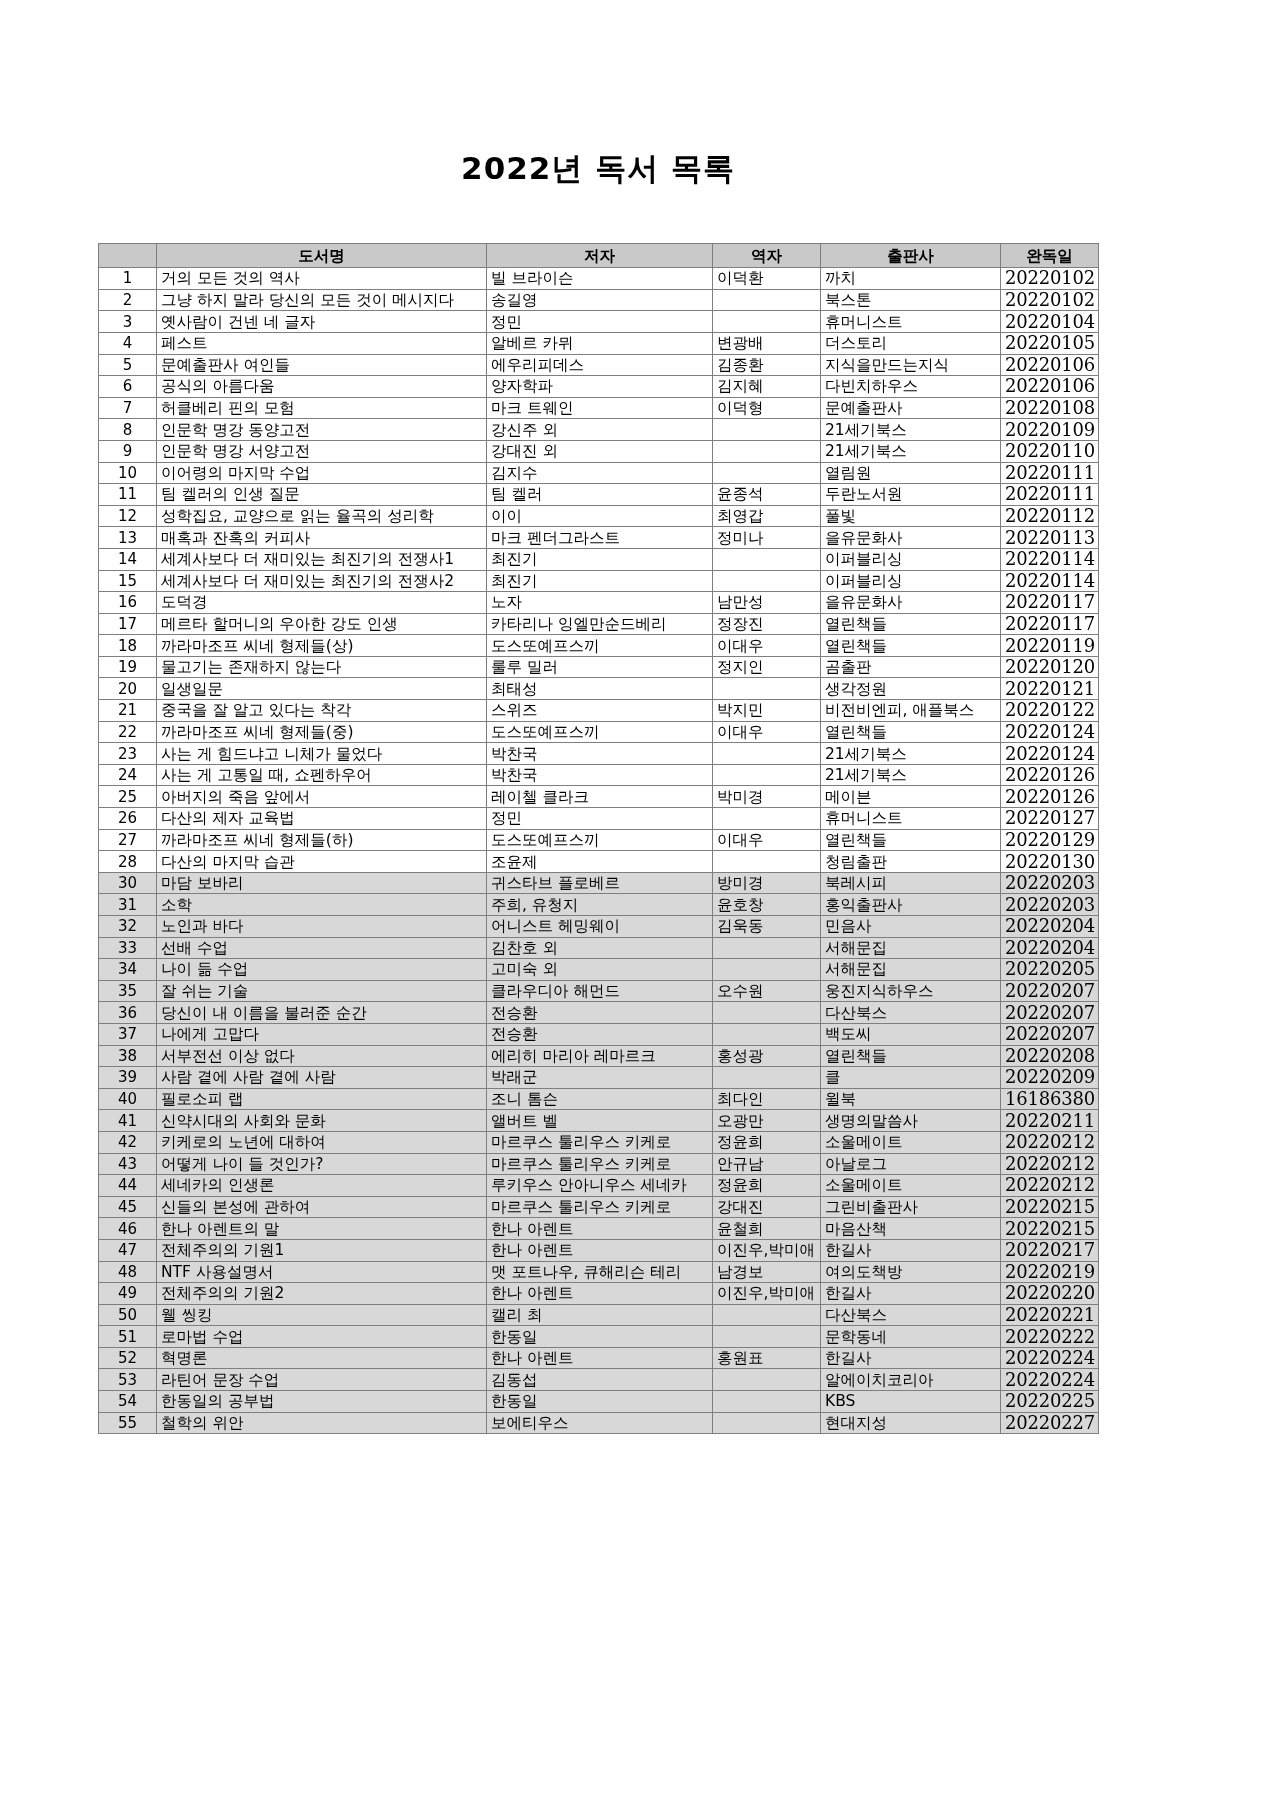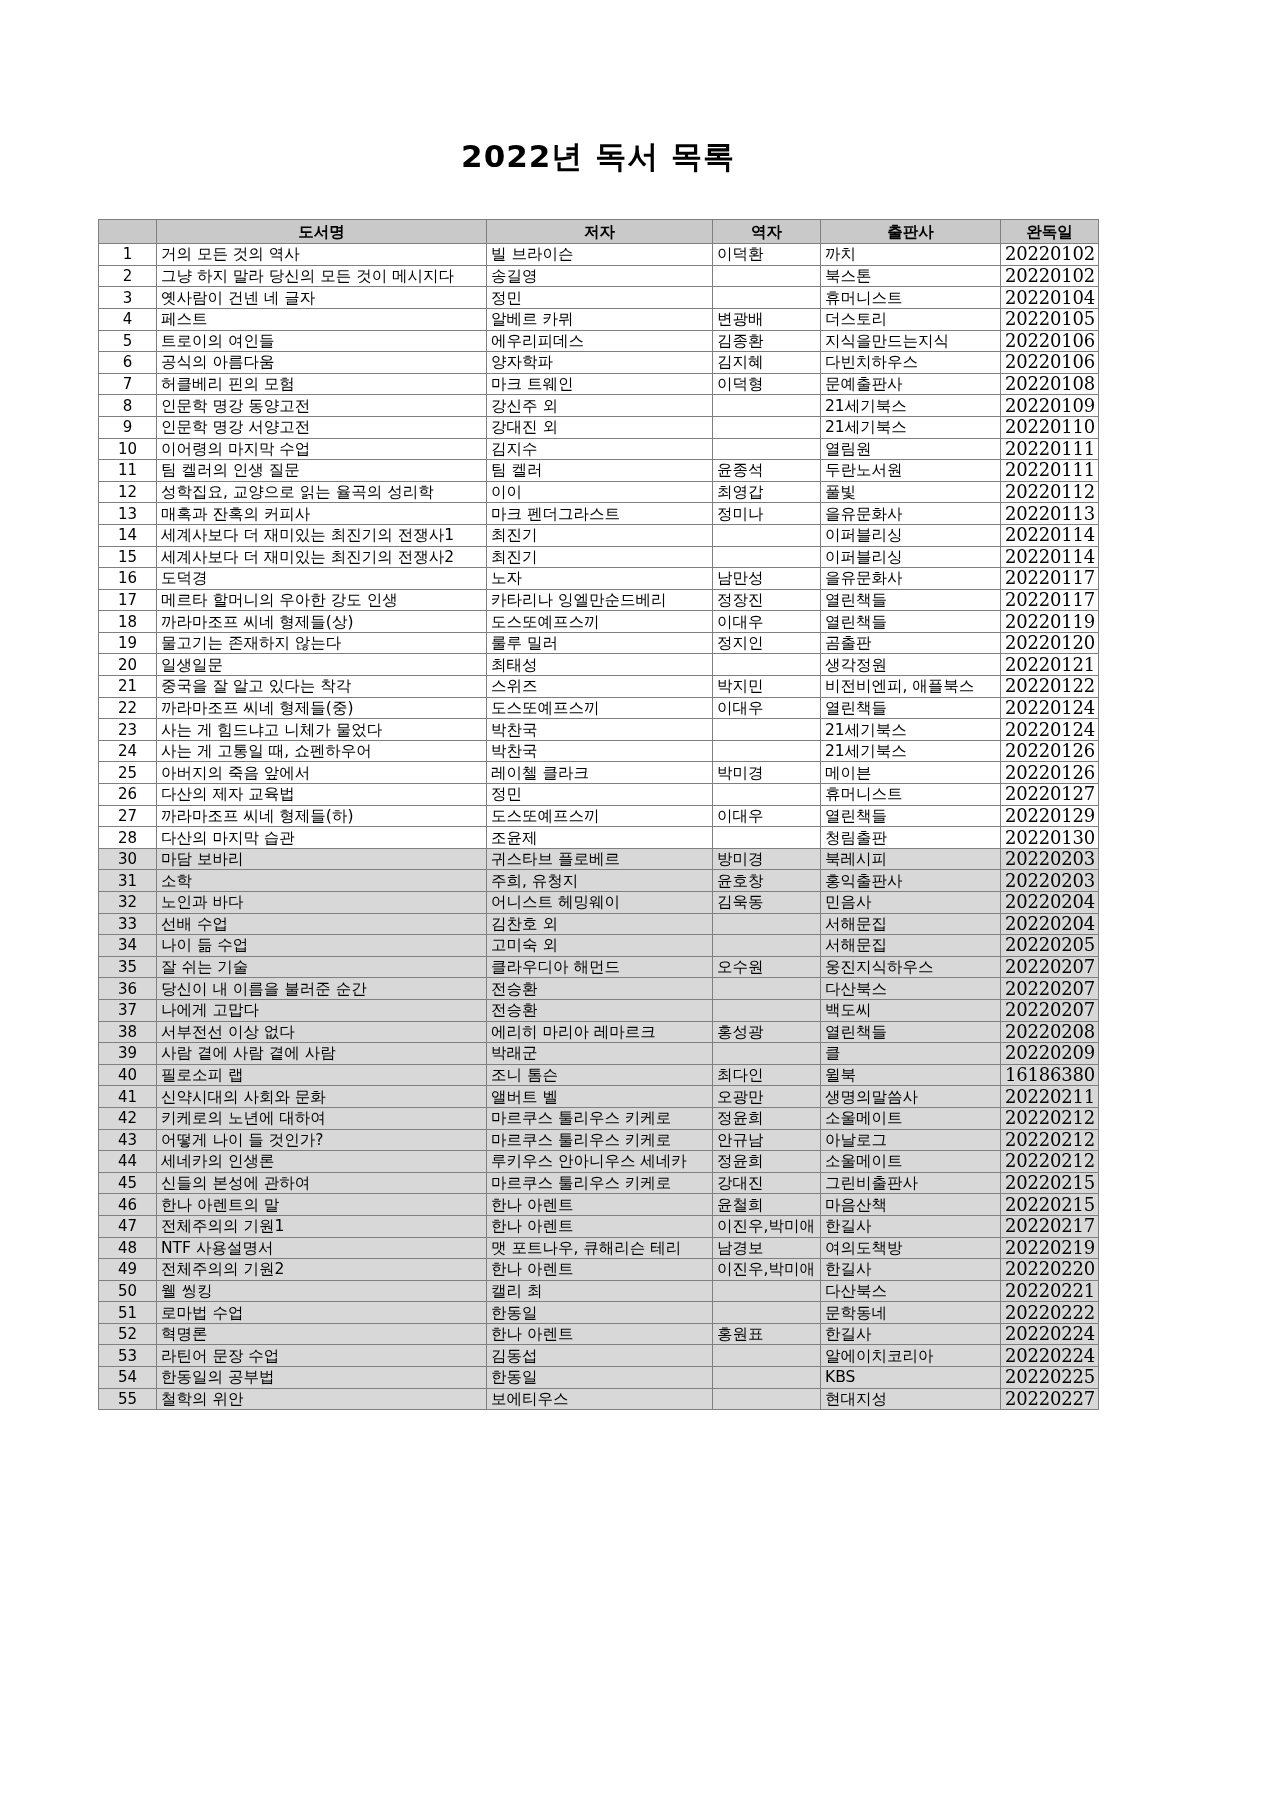--- a/index.html
+++ b/index.html
@@ -12,36 +12,36 @@
     width: 1280px;
     height: 1810px;
     font-family: "DejaVu Sans", "Liberation Sans", sans-serif;
     color: #000000;
     position: relative;
     overflow: hidden;
   }
   .page {
     width: 1196px;
     height: 1810px;
-    padding: 0;
+    padding: 12px;
     position: relative;
   }
   .doc-title {
     text-align: center;
     font-size: 31px;
     font-weight: bold;
     letter-spacing: 1px;
     margin: 0;
     padding-top: 138px;
     padding-bottom: 0;
     line-height: 1.2;
     font-family: "DejaVu Sans", "Liberation Sans", sans-serif;
   }
   .table-wrap {
-    margin: 4px auto;
+    margin: 16px auto;
     padding-top: 40px;
     width: 1000px;
   }
   table.booklist {
     border-collapse: collapse;
     width: 1000px;
     table-layout: fixed;
     font-size: 15.5px;
   }
   table.booklist col.c-no    { width: 58px; }
@@ -139,21 +139,21 @@
           <tr class="plain">
             <td class="no">4</td>
             <td class="title">페스트</td>
             <td class="author">알베르 카뮈</td>
             <td class="trans">변광배</td>
             <td class="pub">더스토리</td>
             <td class="date">20220105</td>
           </tr>
           <tr class="plain">
             <td class="no">5</td>
-            <td class="title">트로이의 여인들</td>
+            <td class="title">문예출판사 여인들</td>
             <td class="author">에우리피데스</td>
             <td class="trans">김종환</td>
             <td class="pub">지식을만드는지식</td>
             <td class="date">20220106</td>
           </tr>
           <tr class="plain">
             <td class="no">6</td>
             <td class="title">공식의 아름다움</td>
             <td class="author">양자학파</td>
             <td class="trans">김지혜</td>

